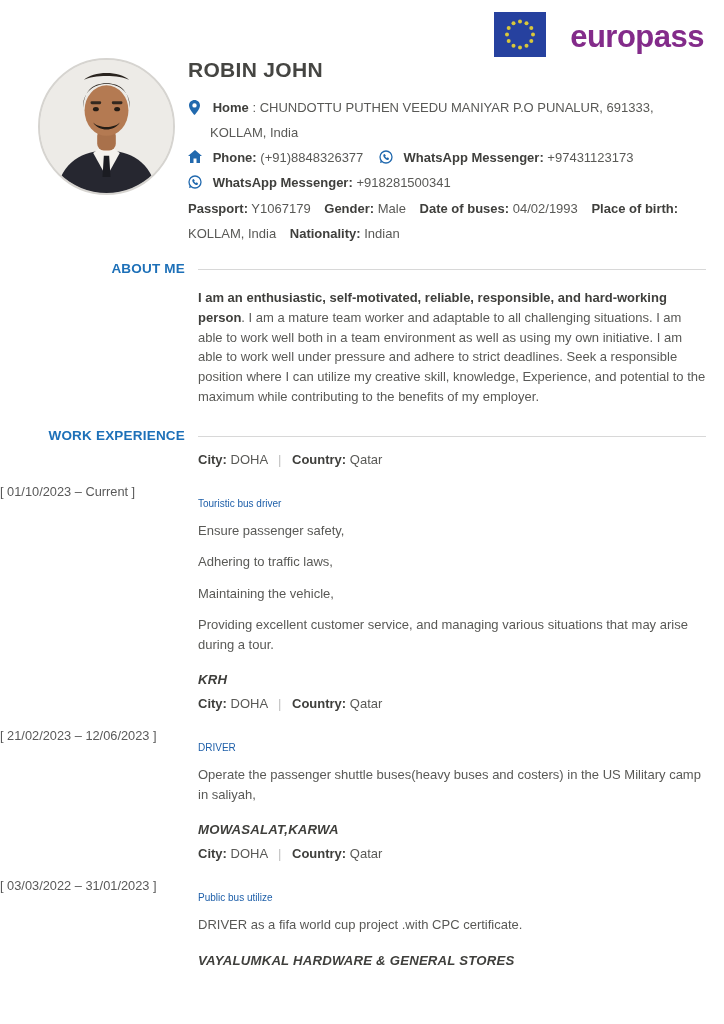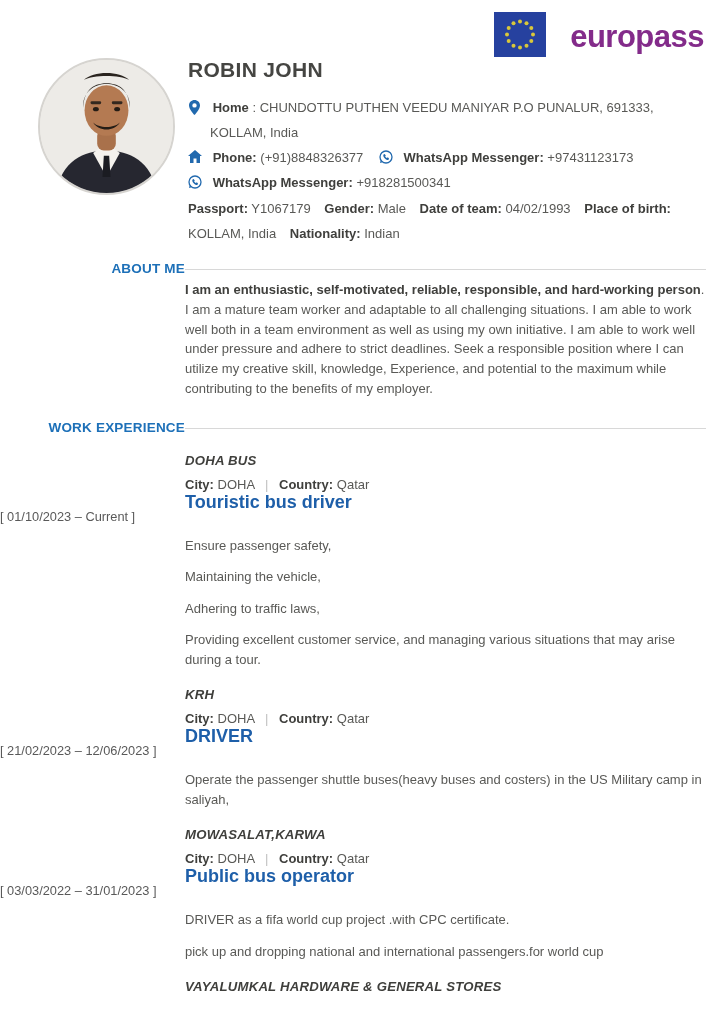--- a/index.html
+++ b/index.html
@@ -36,39 +36,39 @@
   .val { color: #595956; }
   .idval { margin-right: 10px; }
   .link { color: #1a6ab0; text-decoration: underline; }
   .cicon { display: inline-block; width: 15px; height: 14px; vertical-align: -2px; }
   .cicon.first { margin-left: -22px; margin-right: 6px; }
   .cicon.mid { margin-left: 12px; margin-right: 6px; }
   .cicon svg { display: block; }
 
   .section {
     display: grid; grid-template-columns: 185px 1fr;
-    padding-right: 18px;
+    column-gap: 13px; padding-right: 18px;
   }
   .section.about { margin-top: 14px; }
   .section.work { margin-top: 20px; }
   .sec-head {
     grid-column: 1; text-align: right; color: #1d70b8;
     font-weight: bold; font-size: 13.5px; letter-spacing: 0.2px; padding-top: 1px;
   }
   .sec-rule { grid-column: 2; border-top: 1px solid #d8d8d8; margin-top: 9px; align-self: start; }
-  .about-text { grid-column: 2; margin-top: 4px; font-size: 13px; line-height: 1.52; }
+  .about-text { grid-column: 2; margin-top: 12px; font-size: 13px; line-height: 1.52; }
   .about-text .lead { font-weight: bold; color: #3f3f3c; }
   .employer {
     grid-column: 2; font-style: italic; font-weight: bold;
     color: #3f3f3c; font-size: 13.2px; margin-top: 18px; letter-spacing: 0.2px;
   }
   .cityline { grid-column: 2; margin-top: 9px; font-size: 13px; }
   .sep { color: #c0c0c0; margin: 0 7px; }
   .period { grid-column: 1; text-align: left; color: #595959; font-size: 12.8px; margin-top: 17px; }
-  .jobtitle { grid-column: 2; color: #1e5fa9; font-weight: bold; font-size: 18px; margin-top: 0; }
+  .jobtitle { grid-column: 2; color: #1e5fa9; font-weight: normal; font-size: 10px; margin-top: 31px; }
   .detail { grid-column: 2; margin-top: 12px; font-size: 13px; line-height: 1.5; }
 </style>
 </head>
 <body>
 
 <div class="logo-row">
   <span class="flag">
     <svg width="52" height="45" viewBox="0 0 52 45">
       <rect width="52" height="45" fill="#26419f"></rect>
       <g fill="#d9c73a">
@@ -153,53 +153,52 @@
       </span>
       <span class="lab">WhatsApp Messenger:</span>
       <span class="val">+918281500341</span>
     </div>
 
     <div class="crow ids">
       <span class="lab">Passport:</span>
       <span class="val idval">Y1067179</span>
       <span class="lab">Gender:</span>
       <span class="val idval">Male</span>
-      <span class="lab">Date of team:</span>
+      <span class="lab">Date of buses:</span>
       <span class="val idval">04/02/1993</span>
       <span class="lab">Place of birth:</span>
       <span class="val idval">KOLLAM, India</span>
       <span class="lab">Nationality:</span>
       <span class="val">Indian</span>
     </div>
   </div>
 </div>
 
 <div class="section about">
   <div class="sec-head">ABOUT ME</div>
   <div class="sec-rule"></div>
   <p class="about-text"><span class="lead">I am an enthusiastic, self-motivated, reliable, responsible, and hard-working person</span><span>. I am a mature team worker and adaptable to all challenging situations. I am able to work well both in a team environment as well as using my own initiative. I am able to work well under pressure and adhere to strict deadlines. Seek a responsible position where I can utilize my creative skill, knowledge, Experience, and potential to the maximum while contributing to the benefits of my employer.</span></p>
 </div>
 
 <div class="section work">
   <div class="sec-head">WORK EXPERIENCE</div>
   <div class="sec-rule"></div>
 
-  <div class="employer">DOHA BUS</div>
   <p class="cityline">
     <span class="lab">City:</span>
     <span class="val">DOHA</span>
     <span class="sep">|</span>
     <span class="lab">Country:</span>
     <span class="val">Qatar</span>
   </p>
   <div class="period">[ 01/10/2023 – Current ]</div>
   <div class="jobtitle">Touristic bus driver</div>
   <p class="detail">Ensure passenger safety,</p>
+  <p class="detail">Adhering to traffic laws,</p>
   <p class="detail">Maintaining the vehicle,</p>
-  <p class="detail">Adhering to traffic laws,</p>
   <p class="detail">Providing excellent customer service, and managing various situations that may arise during a tour.</p>
 
   <div class="employer">KRH</div>
   <p class="cityline">
     <span class="lab">City:</span>
     <span class="val">DOHA</span>
     <span class="sep">|</span>
     <span class="lab">Country:</span>
     <span class="val">Qatar</span>
   </p>
@@ -209,19 +208,18 @@
 
   <div class="employer">MOWASALAT,KARWA</div>
   <p class="cityline">
     <span class="lab">City:</span>
     <span class="val">DOHA</span>
     <span class="sep">|</span>
     <span class="lab">Country:</span>
     <span class="val">Qatar</span>
   </p>
   <div class="period">[ 03/03/2022 – 31/01/2023 ]</div>
-  <div class="jobtitle">Public bus operator</div>
+  <div class="jobtitle">Public bus utilize</div>
   <p class="detail">DRIVER as a fifa world cup project .with CPC certificate.</p>
-  <p class="detail">pick up and dropping national and international passengers.for world cup</p>
 
   <div class="employer">VAYALUMKAL HARDWARE &amp; GENERAL STORES</div>
 
 </div>
 
 </body></html>

